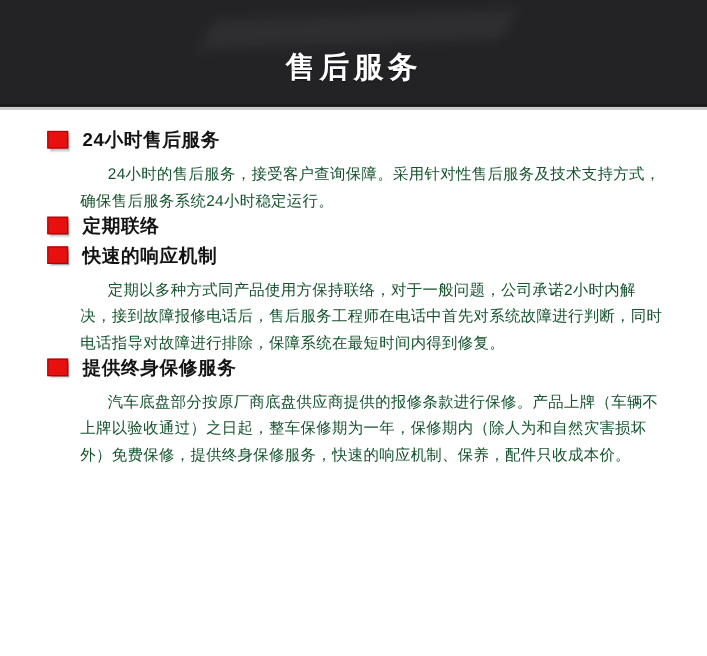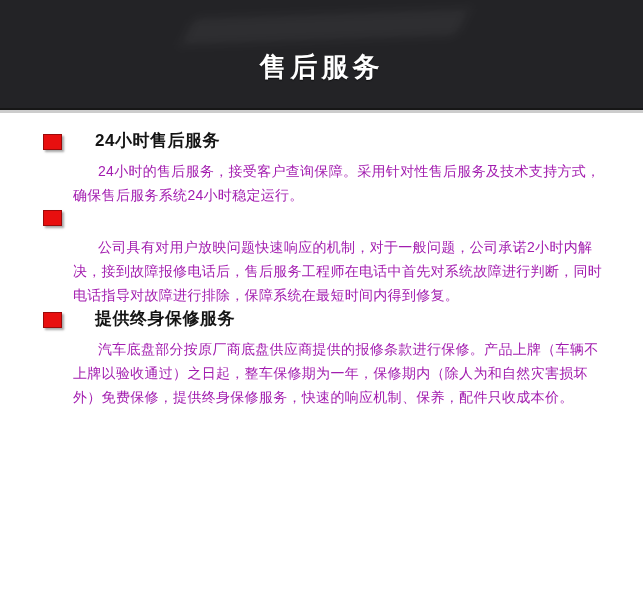--- a/index.html
+++ b/index.html
@@ -6,21 +6,21 @@
   html, body { margin: 0; padding: 0; }
   body {
     width: 643px;
     height: 596px;
     background: #ffffff;
     font-family: "Liberation Sans", "DejaVu Sans", sans-serif;
     overflow: hidden;
   }
   .page-header {
     position: relative;
-    height: 110px;
+    height: 97px;
     background: #232326;
     border-bottom: 2px solid #161616;
     box-shadow: 0 3px 0 #cccccc;
     display: flex;
     align-items: center;
     justify-content: center;
     overflow: hidden;
   }
   .page-title {
     margin-top: 26px;
@@ -41,23 +41,22 @@
     transform: skewX(-28deg) rotate(-2deg);
     pointer-events: none;
   }
   .content {
     padding: 22px 37px 0 43px;
   }
   .section { margin: 0; }
   .section + .section { margin-top: 2px; }
   .heading-row {
     display: flex;
-    align-items: flex-end;
+    align-items: flex-start;
     margin: 0 0 9px 0;
-    gap: 20px;
   }
   .bullet {
     width: 19px;
     height: 16px;
     flex: 0 0 auto;
     background: #e80f0f;
     border: 1px solid #9c0a0a;
     box-shadow: 2px 2px 2px rgba(80,80,80,0.5);
     margin-right: 13px;
   }
@@ -66,21 +65,21 @@
     line-height: 18px;
     font-weight: bold;
     color: #141414;
     letter-spacing: 0.5px;
   }
   .para {
     margin: 0 0 5px 30px;
     width: 532px;
     font-size: 14px;
     line-height: 24px;
-    color: #a21caf;
+    color: #14532d;
     text-indent: 25px;
     letter-spacing: 0.3px;
   }
   .para:last-child { margin-bottom: 3px; }
 </style>
 </head>
 <body>
 
 <div>
 
@@ -93,27 +92,32 @@
 
     <div class="section">
       <div class="heading-row">
         <span class="bullet"></span>
         <span class="section-heading">24小时售后服务</span>
       </div>
       <p class="para">24小时的售后服务，接受客户查询保障。采用针对性售后服务及技术支持方式，确保售后服务系统24小时稳定运行。</p>
     </div>
 
     <div class="section">
+      <div class="heading-row">
+        <span class="bullet"></span>
+        <span class="section-heading">定期联络</span>
+      </div>
     </div>
 
     <div class="section">
       <div class="heading-row">
         <span class="bullet"></span>
+        <span class="section-heading">快速的响应机制</span>
       </div>
-      <p class="para">公司具有对用户放映问题快速响应的机制，对于一般问题，公司承诺2小时内解决，接到故障报修电话后，售后服务工程师在电话中首先对系统故障进行判断，同时电话指导对故障进行排除，保障系统在最短时间内得到修复。</p>
+      <p class="para">定期以多种方式同产品使用方保持联络，对于一般问题，公司承诺2小时内解决，接到故障报修电话后，售后服务工程师在电话中首先对系统故障进行判断，同时电话指导对故障进行排除，保障系统在最短时间内得到修复。</p>
     </div>
 
     <div class="section">
       <div class="heading-row">
         <span class="bullet"></span>
         <span class="section-heading">提供终身保修服务</span>
       </div>
       <p class="para">汽车底盘部分按原厂商底盘供应商提供的报修条款进行保修。产品上牌（车辆不上牌以验收通过）之日起，整车保修期为一年，保修期内（除人为和自然灾害损坏外）免费保修，提供终身保修服务，快速的响应机制、保养，配件只收成本价。</p>
     </div>
 

